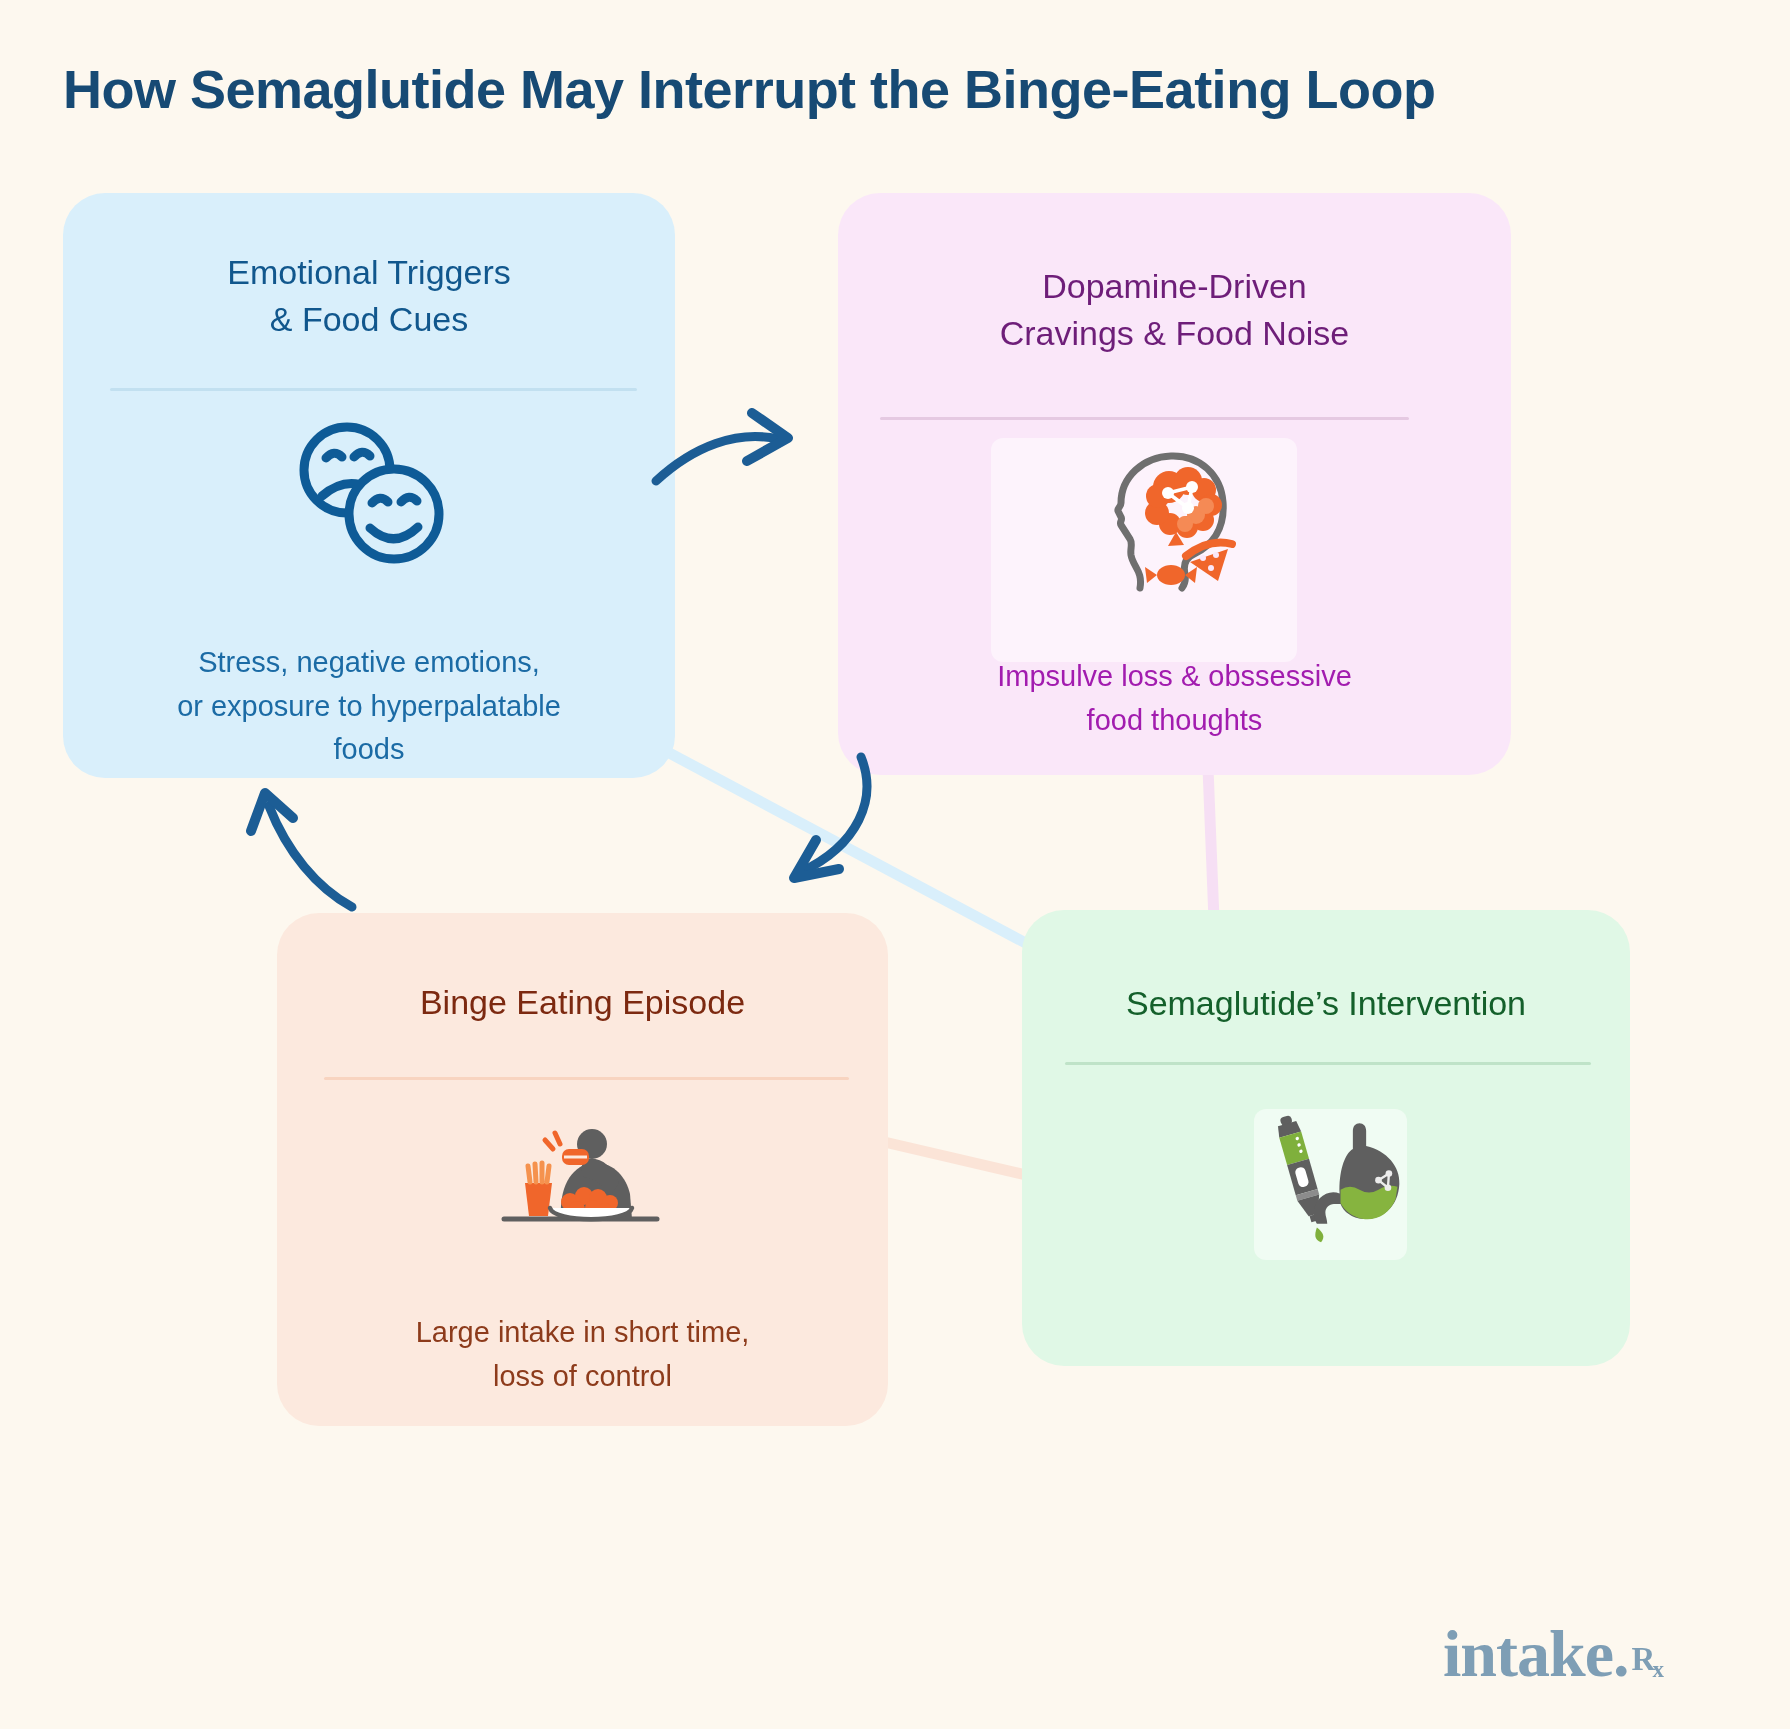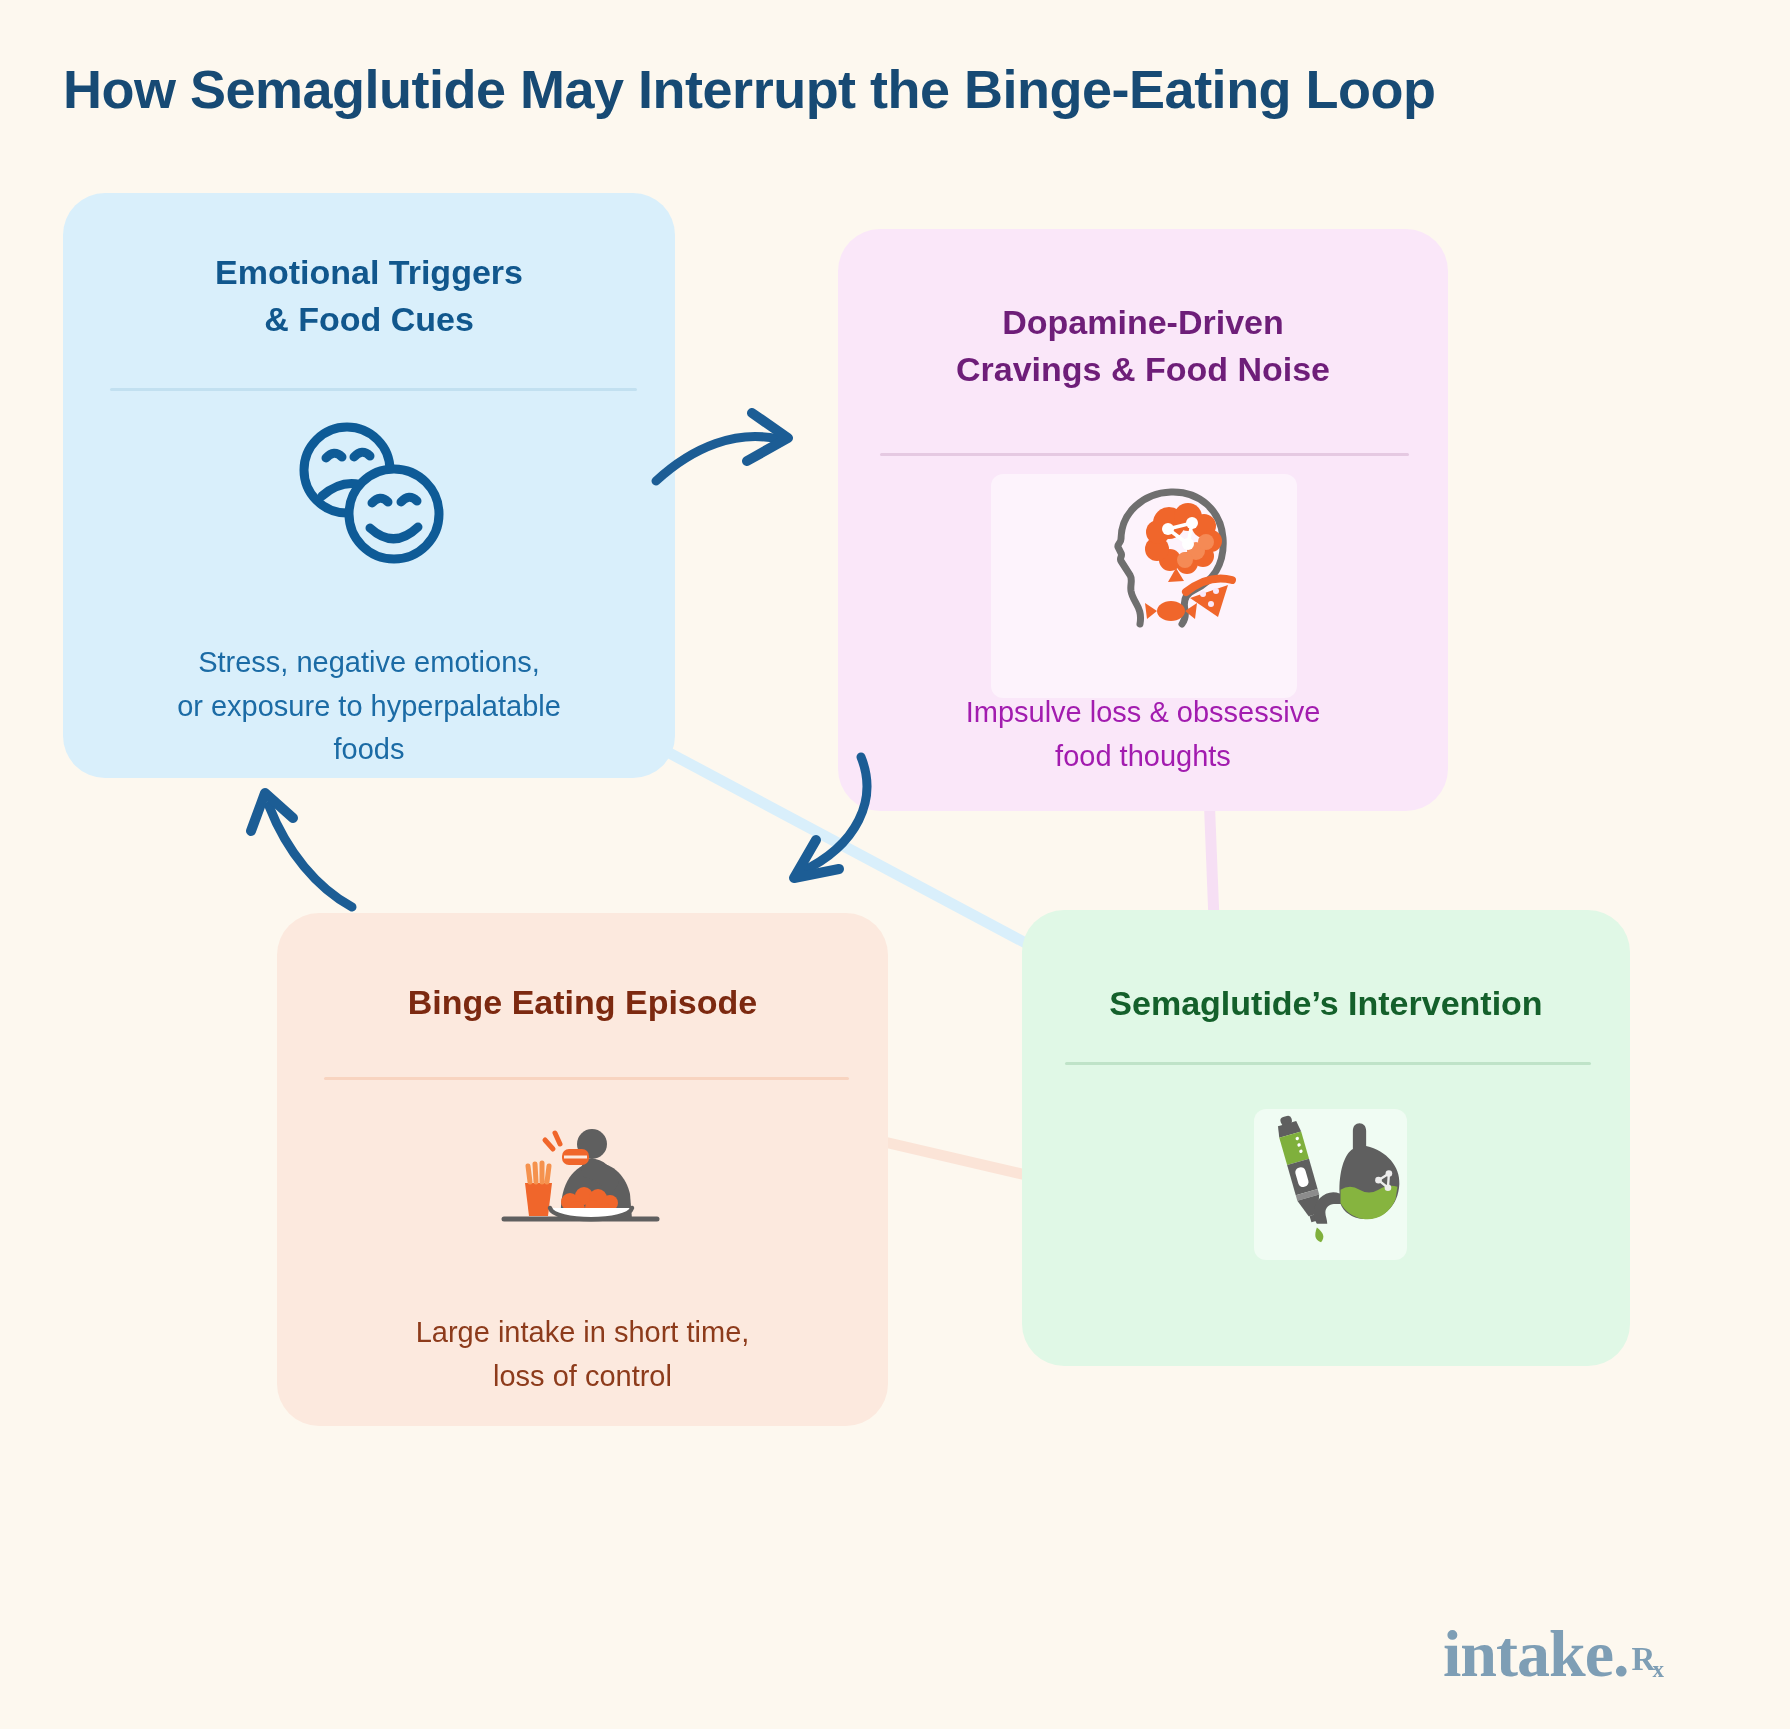--- a/index.html
+++ b/index.html
@@ -11,35 +11,35 @@
   .page-title{
     position:absolute; left:63px; top:58px; width:1600px;
     font-size:54px; font-weight:700; letter-spacing:-0.5px;
     color:#174A74; z-index:3; margin:0;
   }
   svg.layer{position:absolute; left:0; top:0; z-index:1; pointer-events:none;}
   svg.layer.arrows{z-index:4;}
   .card{position:absolute; border-radius:42px; z-index:2;}
   .card-heading{
     position:absolute; left:0; width:100%; text-align:center;
-    font-weight:700; font-size:34px; line-height:1.38; white-space:pre-line; margin:0;
+    font-weight:400; font-size:34px; line-height:1.38; white-space:pre-line; margin:0;
   }
   .card-divider{position:absolute; height:3px; border-radius:2px;}
   .card-body{
     position:absolute; left:0; width:100%; text-align:center;
     font-size:29px; line-height:1.5; white-space:pre-line; margin:0;
   }
   .icon-wrap{position:absolute;}
   .icon-bg{position:absolute; border-radius:12px; background:rgba(255,255,255,0.5);}
   
   .card.emotional{left:63px; top:193px; width:612px; height:585px; background:#D9EFFB;}
   .card.emotional .card-heading{top:56px; color:#11578D;}
   .card.emotional .card-divider{top:195px; left:47px; width:527px; background:#C2E0F0;}
   .card.emotional .card-body{top:448px; color:#1B6BA5;}
-  .card.dopamine{left:838px; top:193px; width:610px; height:582px; background:#FAE7F9;margin-top:36px;}
+  .card.dopamine{left:838px; top:193px; width:673px; height:582px; background:#FAE7F9;}
   .card.dopamine .card-heading{top:70px; color:#6E1E79;}
   .card.dopamine .card-divider{top:224px; left:42px; width:529px; background:#E5C9E2;}
   .card.dopamine .card-body{top:462px; color:#a21caf;}
   .card.binge{left:277px; top:913px; width:611px; height:513px; background:#FCE9DE;}
   .card.binge .card-heading{top:66px; color:#7C2910;text-align:center;}
   .card.binge .card-divider{top:164px; left:47px; width:525px; background:#F8D4C0;}
   .card.binge .card-body{top:398px; color:#8D3B1B;}
   .card.intervention{left:1022px; top:910px; width:608px; height:456px; background:#E0F8E6;}
   .card.intervention .card-heading{top:70px; color:#14602B;}
   .card.intervention .card-divider{top:152px; left:43px; width:526px; background:#BFE3C8;}

